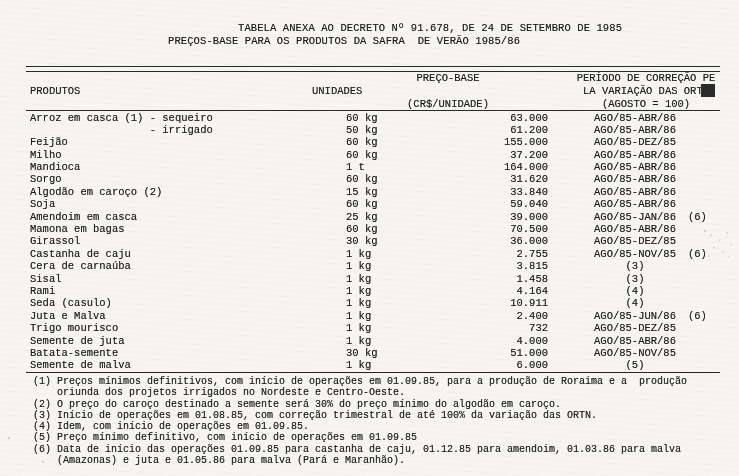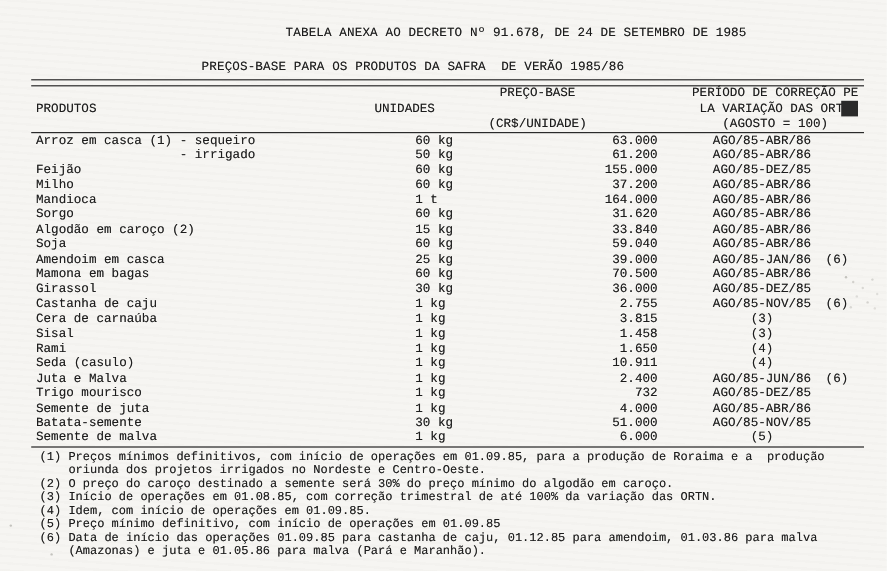--- a/index.html
+++ b/index.html
@@ -6,21 +6,21 @@
   .page {
     position:relative; width:739px; height:476px;
     background:#f6f5f2;
     background-image:repeating-linear-gradient(4deg, rgba(70,65,55,0.015) 0 2px, transparent 2px 6px);
     font-family:"Liberation Mono","DejaVu Sans Mono",monospace;
     color:#1d1d1d; overflow:hidden;
     text-shadow:0 0 0.5px rgba(40,40,40,0.55);
   }
   .title { position:absolute; font-size:10.5px; white-space:pre; letter-spacing:0.1px; }
   .title.l1 { left:218px; top:22px;margin-left:20px; }
-  .title.l2 { left:168px; top:50px; }
+  .title.l2 { left:168px; top:35px; }
 
   .tbl { position:absolute; left:26px; top:66px; width:694px; }
   .rule-double { height:3.5px; border-top:1.3px solid #2a2a2a; border-bottom:1px solid #2a2a2a; }
   .rule-single { border-top:1px solid #2a2a2a; }
   .rule-bottom { border-top:1.8px solid #242424; }
 
   .thead { position:relative; height:38px; font-size:10.5px; }
   .h-prod { position:absolute; left:4px; top:13px; white-space:pre; }
   .h-unit { position:absolute; left:286px; top:13px; white-space:pre; }
   .h-price { position:absolute; left:322px; top:0; width:200px; text-align:center; }
@@ -172,21 +172,21 @@
   <div class="t-row">
     <span class="c-prod">Sisal</span>
     <span class="c-unit">1 kg</span>
     <span class="c-price">1.458</span>
     <span class="c-period"><span>(3)</span><span class="p-note"></span></span>
   </div>
 
   <div class="t-row">
     <span class="c-prod">Rami</span>
     <span class="c-unit">1 kg</span>
-    <span class="c-price">1.650</span>
+    <span class="c-price">4.164</span>
     <span class="c-period"><span>(4)</span><span class="p-note"></span></span>
   </div>
 
   <div class="t-row">
     <span class="c-prod">Seda (casulo)</span>
     <span class="c-unit">1 kg</span>
     <span class="c-price">10.911</span>
     <span class="c-period"><span>(4)</span><span class="p-note"></span></span>
   </div>
 

